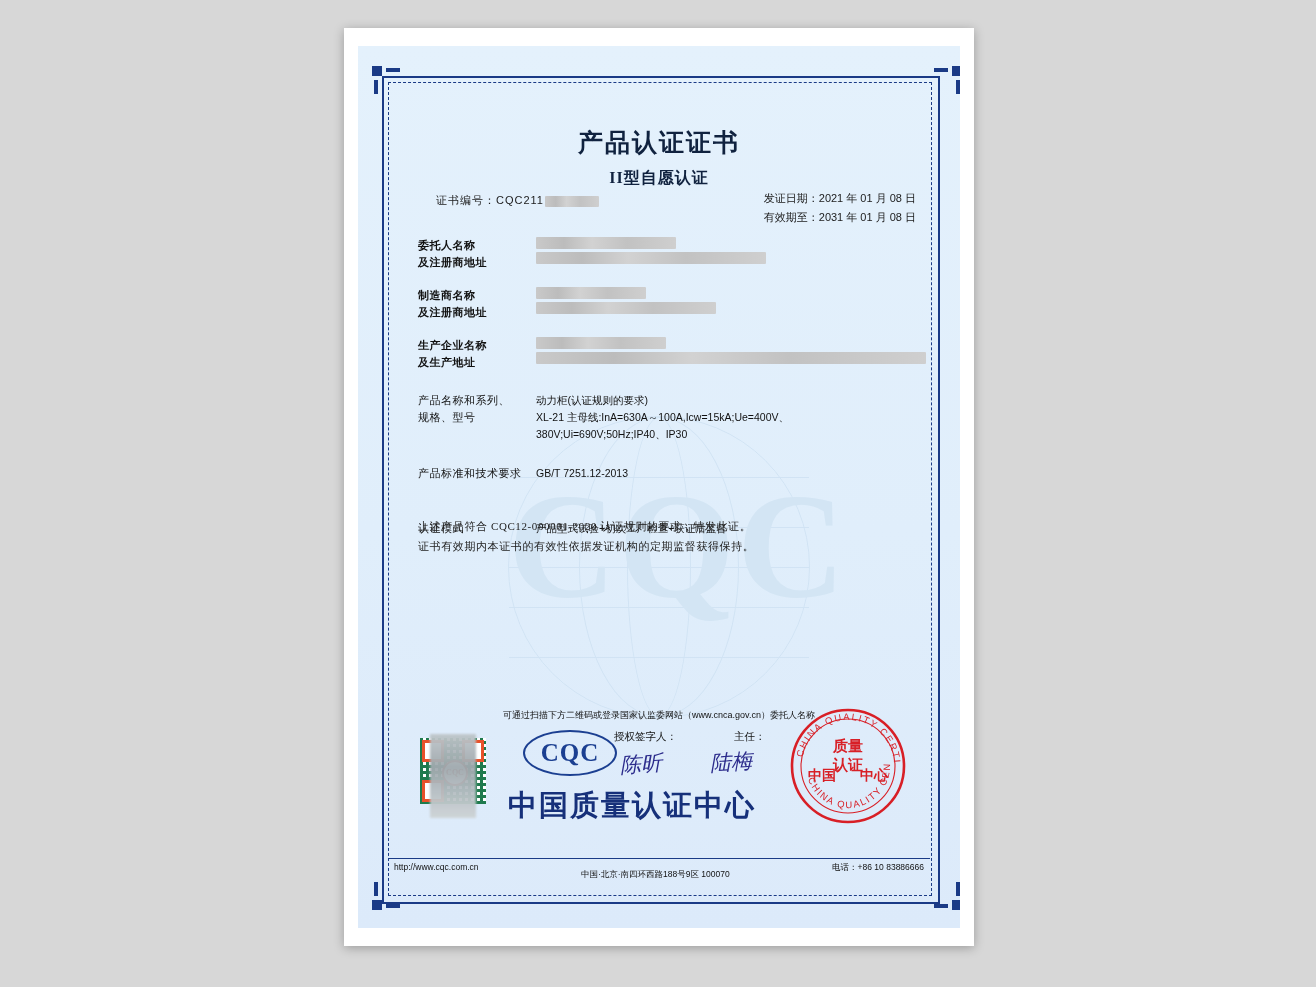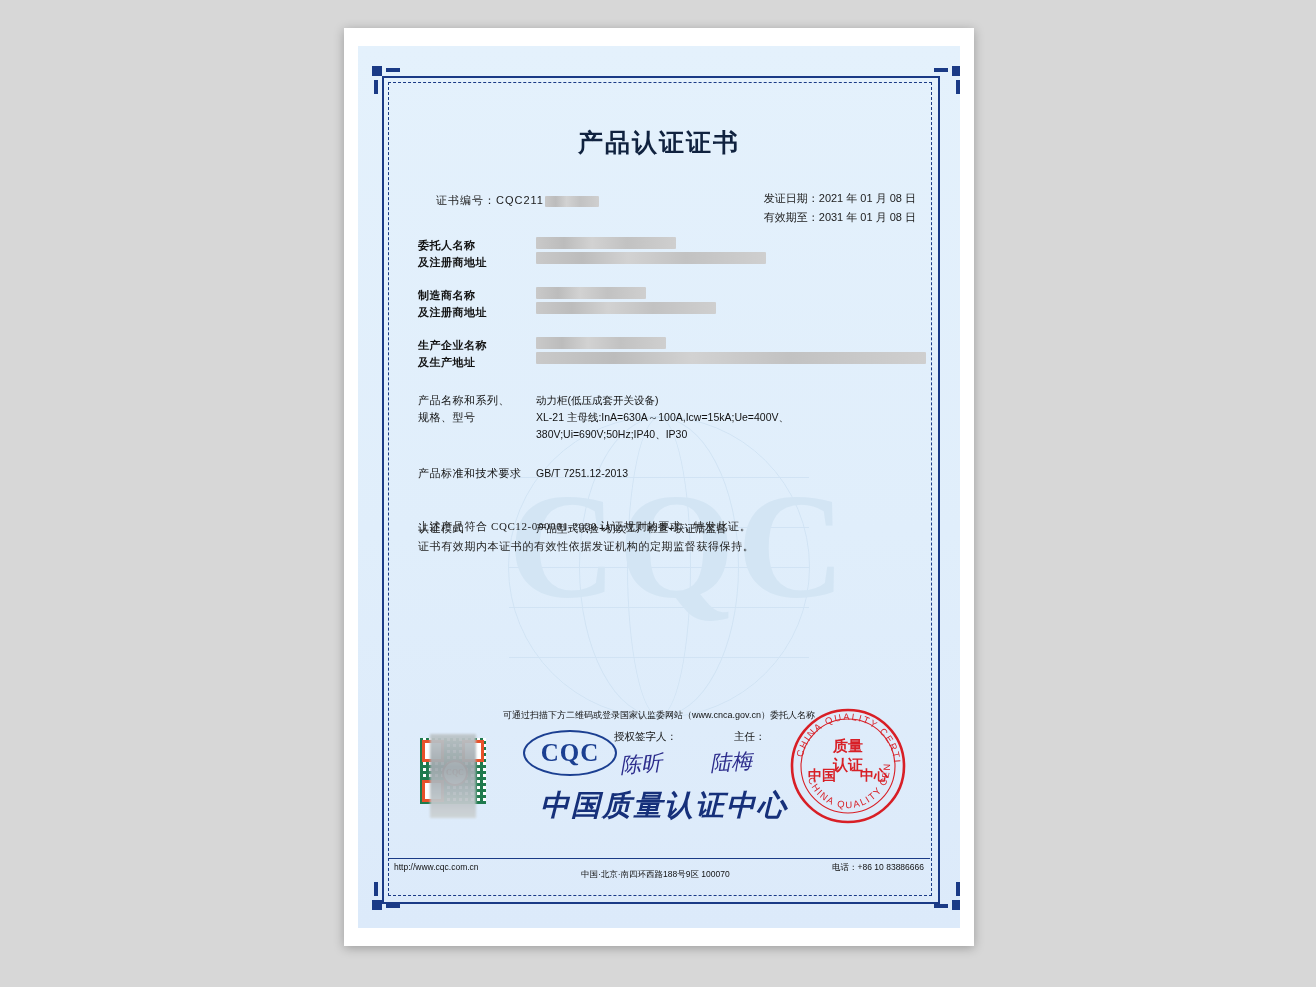--- a/index.html
+++ b/index.html
@@ -203,27 +203,26 @@
     font-weight: bold;
     font-size: 25px;
     text-align: center;
     line-height: 42px;
     letter-spacing: 1px;
   }
   .cqc-name {
     position: absolute;
     left: 150px; top: 740px;
     width: 280px;
-    text-align: right;
+    text-align: left;
     font-family: "Liberation Serif", serif;
     font-size: 29px;
     font-weight: bold;
     color: #16307a;
     letter-spacing: 2px;
-    font-style: italic;
   }
 
   .sig {
     position: absolute;
     font-family: "Liberation Serif", serif;
     color: #2c2c8c;
     font-size: 21px;
     font-style: italic;
     transform: rotate(-4deg);
   }
@@ -328,20 +327,21 @@
       <i style="left:2px;top:0;width:4px;height:14px"></i>
     </div>
     <div class="corner" style="left:576px; top:836px;">
       <i class="cn-sq" style="left:18px;top:18px"></i>
       <i style="left:0;top:22px;width:14px;height:4px"></i>
       <i style="left:22px;top:0;width:4px;height:14px"></i>
     </div>
 
     <div class="title-zone">
       <div class="doc-title">产品认证证书</div>
+      <div class="doc-subtitle">II型自愿认证</div>
     </div>
 
     <div class="cert-no">
       <span>证书编号：</span><span>CQC211</span><span class="redact" style="width:54px;height:11px;margin-left:1px"></span>
     </div>
 
     <div class="dates">
       <div>
         <span>发证日期：</span><span>2021 年 01 月 08 日</span>
       </div>
@@ -387,21 +387,21 @@
     </div>
 
     <div class="fields" style="top:346px">
 
       <div class="prod-row">
         <div class="prod-label">
           <div>产品名称和系列、</div>
           <div>规格、型号</div>
         </div>
         <div class="prod-value">
-          <div>动力柜(低压成套开关设备)</div>
+          <div>动力柜(认证规则的要求)</div>
           <div>XL-21 主母线:InA=630A～100A,Icw=15kA;Ue=400V、380V;Ui=690V;50Hz;IP40、IP30</div>
         </div>
       </div>
 
       <div class="prod-row" style="margin-top:22px">
         <div class="prod-label">产品标准和技术要求</div>
         <div class="prod-value">GB/T 7251.12-2013</div>
       </div>
 
       <div class="prod-row" style="margin-top:38px">

